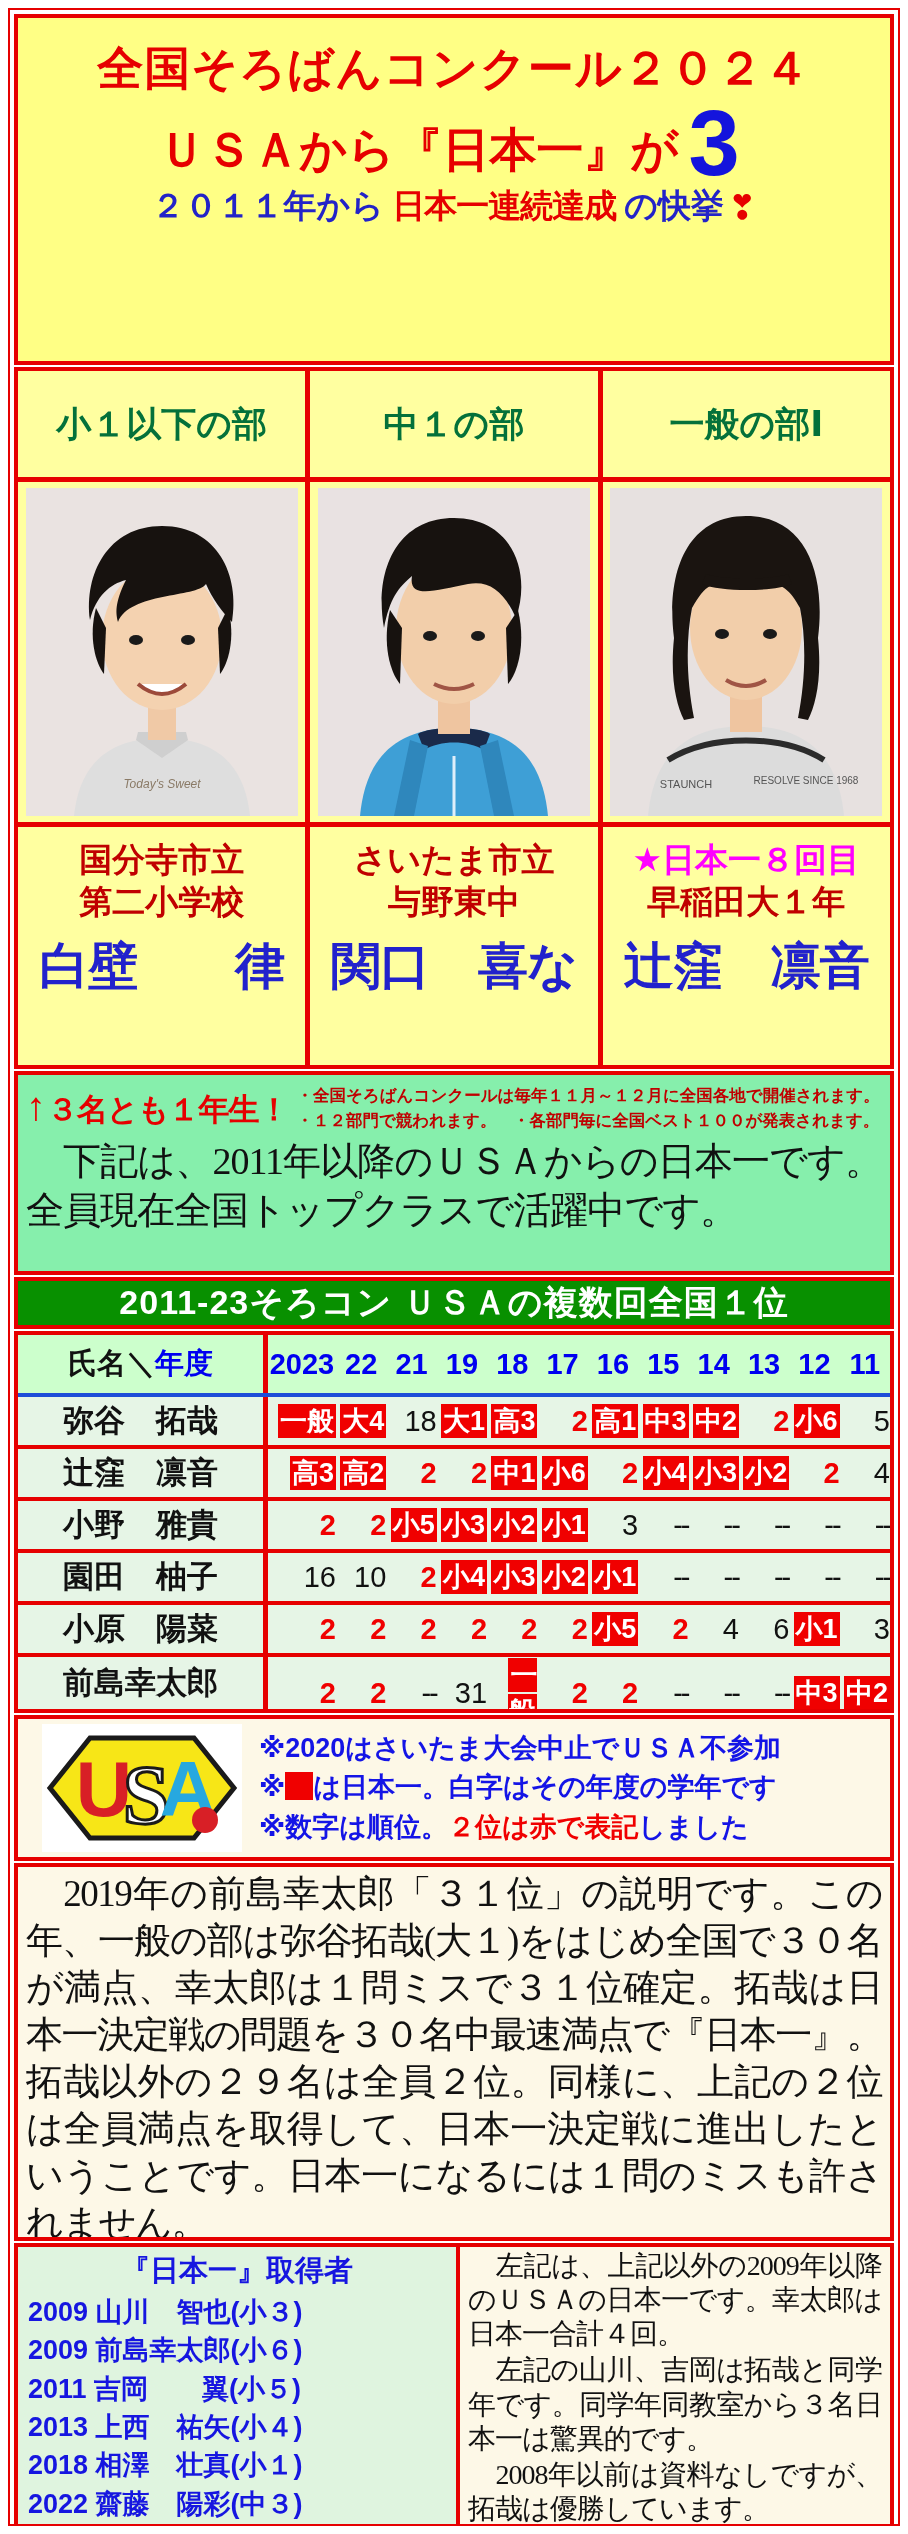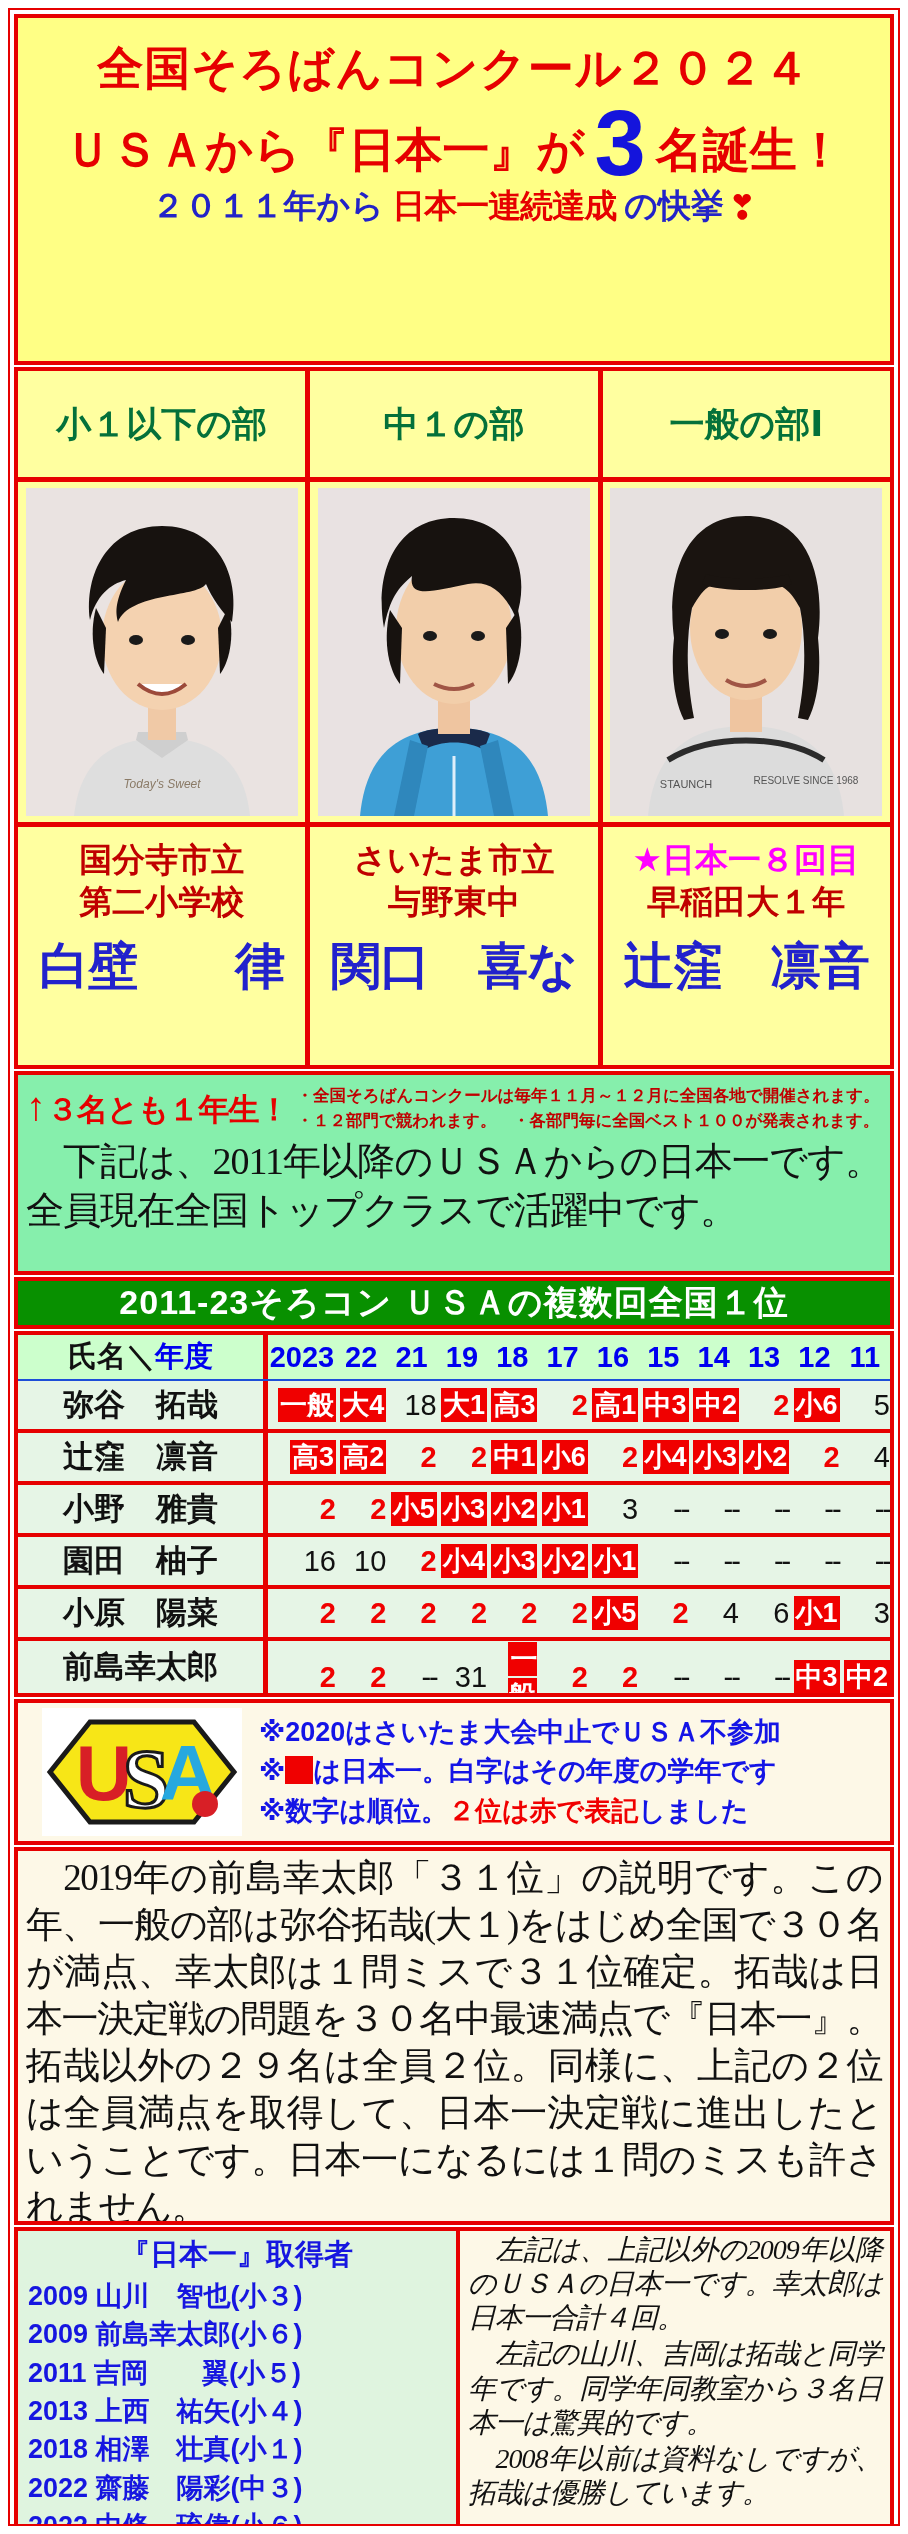--- a/index.html
+++ b/index.html
@@ -42,21 +42,21 @@
   .arrow-glyph{font-size:40px;margin-right:2px;font-weight:900;}
   .bullets{margin-left:8px;color:#c00000;font-weight:bold;font-size:16.5px;line-height:1.5;white-space:nowrap;}
   .intro{font-family:"Liberation Serif","DejaVu Serif",serif;font-size:38px;color:#111;
          line-height:1.3;text-align:justify;margin-top:4px;letter-spacing:-1px;}
 
   
   .s4{height:52px;background:#089000;display:flex;align-items:center;justify-content:center;}
   .s4 span{color:#ffffff;font-size:34px;font-weight:bold;letter-spacing:1px;}
 
   
-  .thead{display:flex;background:#CCFFCC;height:46px;border-bottom:2px solid #1d4ed8;}
+  .thead{display:flex;background:#CCFFCC;height:62px;border-bottom:4px solid #1d4ed8;}
   .corner{width:250px;border-right:5px solid #e60000;display:flex;align-items:center;justify-content:center;
           font-size:29px;font-weight:bold;color:#111;}
   .corner .blue{color:#0000f0;}
   .ygrid{flex:1;display:grid;grid-template-columns:1.35fr repeat(11,1fr);align-items:center;text-align:center;}
   .yhead{color:#0000f0;font-size:29px;font-weight:bold;}
   .trow{display:flex;background:#E6F5E6;height:52px;border-bottom:4px solid #e60000;}
   .trow:last-child{border-bottom:none;}
   .tname{width:250px;border-right:5px solid #e60000;display:flex;align-items:center;justify-content:center;
          font-size:31px;font-weight:bold;color:#111;}
   .tcells{flex:1;display:grid;grid-template-columns:1.35fr repeat(11,1fr);align-items:center;text-align:right;}
@@ -79,34 +79,33 @@
   .expl{font-family:"Liberation Serif","DejaVu Serif",serif;font-size:37px;color:#111;
         line-height:1.27;text-align:justify;letter-spacing:-1.5px;}
 
   
   .s8{height:346px;display:flex;background:#FDF8E7;}
   .bl{width:442px;background:#DFF4DF;border-right:4px solid #e60000;padding:4px 10px;}
   .bl-title{color:#1616e0;font-weight:bold;font-size:29px;text-align:center;margin-bottom:2px;}
   .wl-item{color:#1616e0;font-weight:bold;font-size:27px;line-height:1.42;white-space:pre;}
   .br{flex:1;padding:2px 8px;}
   .br p{font-family:"Liberation Serif","DejaVu Serif",serif;font-size:28px;color:#111;
-        line-height:1.22;text-align:justify;margin:0 0 2px 0;letter-spacing:-1px;font-style:italic;}
+        line-height:1.22;text-align:justify;margin:0 0 2px 0;letter-spacing:-1px;}
 </style>
 </head>
 <body>
 
 <div class="frame">
   <div class="inner">
 
     <div class="sec s1">
       <div class="t1">全国そろばんコンクール２０２４</div>
       <div class="t2">
         <span>ＵＳＡから『日本一』が</span>
         <span class="big3">3</span>
-        <span>名誕生！</span>
       </div>
       <div class="t3">
         <span>２０１１年から</span>
         <span class="em">日本一連続達成</span>
         <span>の快挙</span>
         <span class="heart">❣</span>
       </div>
     </div>
 
     <div class="sec winners">

